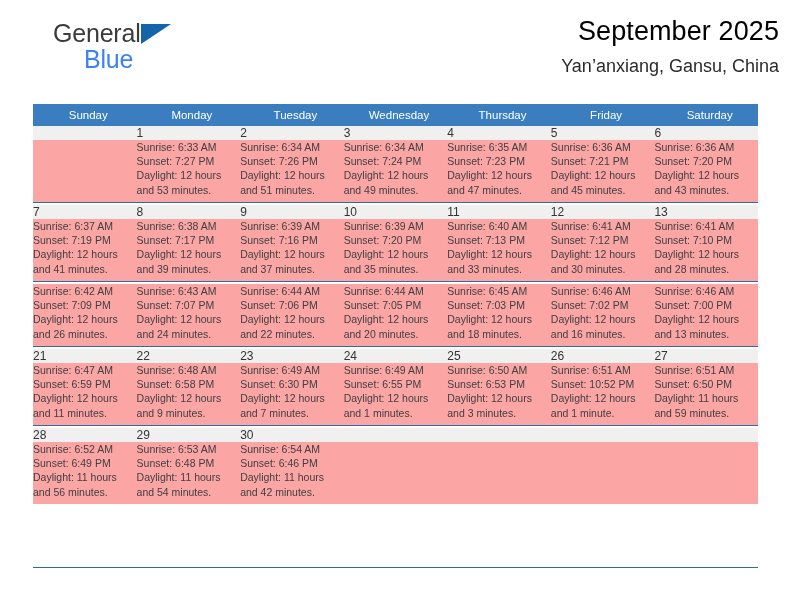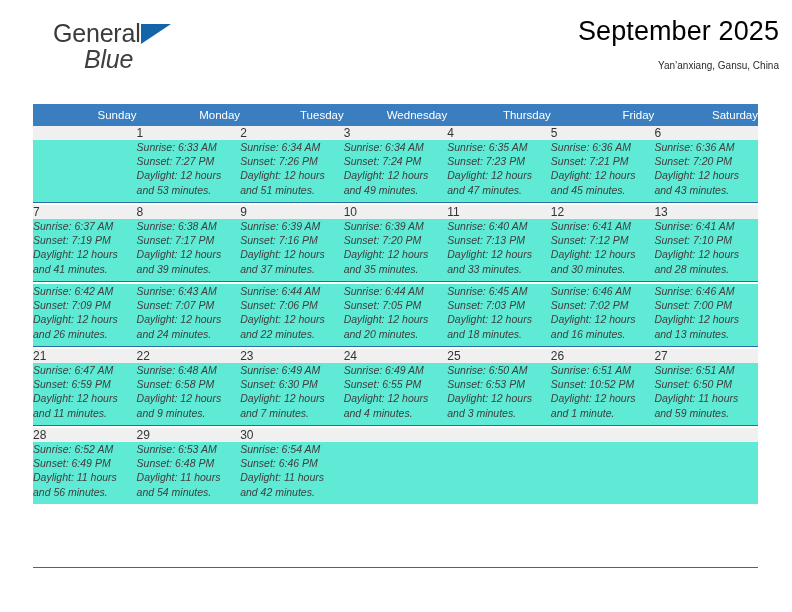--- a/index.html
+++ b/index.html
@@ -57,43 +57,42 @@
     width: 0;
     height: 0;
     margin-left: 0px;
     margin-top: 4px;
     border-left: 30px solid #1464aa;
     border-bottom: 20px solid transparent;
   }
   .brand-line2 {
     font-size: 25px;
     line-height: 27px;
-    color: #404040;
+    color: #3b82f6;
     letter-spacing: -0.2px;
     margin-left: 31px;
     margin-top: -1px;
-    font-style: italic;
   }
 
   .title-block {
     position: absolute;
     right: 0;
     top: 0;
     text-align: right;
   }
   .cal-title {
     font-size: 27px;
     line-height: 34px;
     color: #000000;
     font-weight: normal;
     margin: 0;
     letter-spacing: 0.1px;
   }
   .cal-subtitle {
-    font-size: 10px;
+    font-size: 18px;
     line-height: 20px;
     color: #2b2b2b;
     margin: 8px 0 0 0;
     font-weight: normal;
   }
 
   
   .calendar {
     position: absolute;
     left: 33px;
@@ -101,21 +100,21 @@
     width: 725px;
     border-collapse: collapse;
     table-layout: fixed;
   }
 
   .calendar th {
     background: #3a7ebf;
     color: #ffffff;
     font-size: 11.5px;
     font-weight: normal;
-    text-align: right;
+    text-align: center;
     padding: 5px 0 5px 7px;
     height: 11px;
     border: none;
   }
 
   .calendar td {
     vertical-align: top;
     padding: 0;
     border: none;
     width: 103.57px;
@@ -133,27 +132,26 @@
     color: #333333;
     padding: 3px 0 3px 7px;
     height: 14px;
     line-height: 14px;
   }
   .daynum-cell.empty {
     color: transparent;
   }
 
   .detail-cell {
-    background: #5eead4;
+    background: #fca5a5;
     font-size: 10.5px;
     line-height: 14.2px;
     color: #404040;
     padding: 5px 6px 12px 7px;
     height: 62px;
-    font-style: italic;
   }
   .detail-cell .ln {
     white-space: nowrap;
     display: block;
   }
   .bottom-rule {
     position: absolute;
     left: 33px;
     top: 567px;
     width: 725px;
@@ -374,21 +372,21 @@
           <td class="detail-cell">
             <span class="ln">Sunrise: 6:49 AM</span>
             <span class="ln">Sunset: 6:30 PM</span>
             <span class="ln">Daylight: 12 hours</span>
             <span class="ln">and 7 minutes.</span>
           </td>
           <td class="detail-cell">
             <span class="ln">Sunrise: 6:49 AM</span>
             <span class="ln">Sunset: 6:55 PM</span>
             <span class="ln">Daylight: 12 hours</span>
-            <span class="ln">and 4 minutes.</span>
+            <span class="ln">and 1 minutes.</span>
           </td>
           <td class="detail-cell">
             <span class="ln">Sunrise: 6:50 AM</span>
             <span class="ln">Sunset: 6:53 PM</span>
             <span class="ln">Daylight: 12 hours</span>
             <span class="ln">and 3 minutes.</span>
           </td>
           <td class="detail-cell">
             <span class="ln">Sunrise: 6:51 AM</span>
             <span class="ln">Sunset: 10:52 PM</span>

